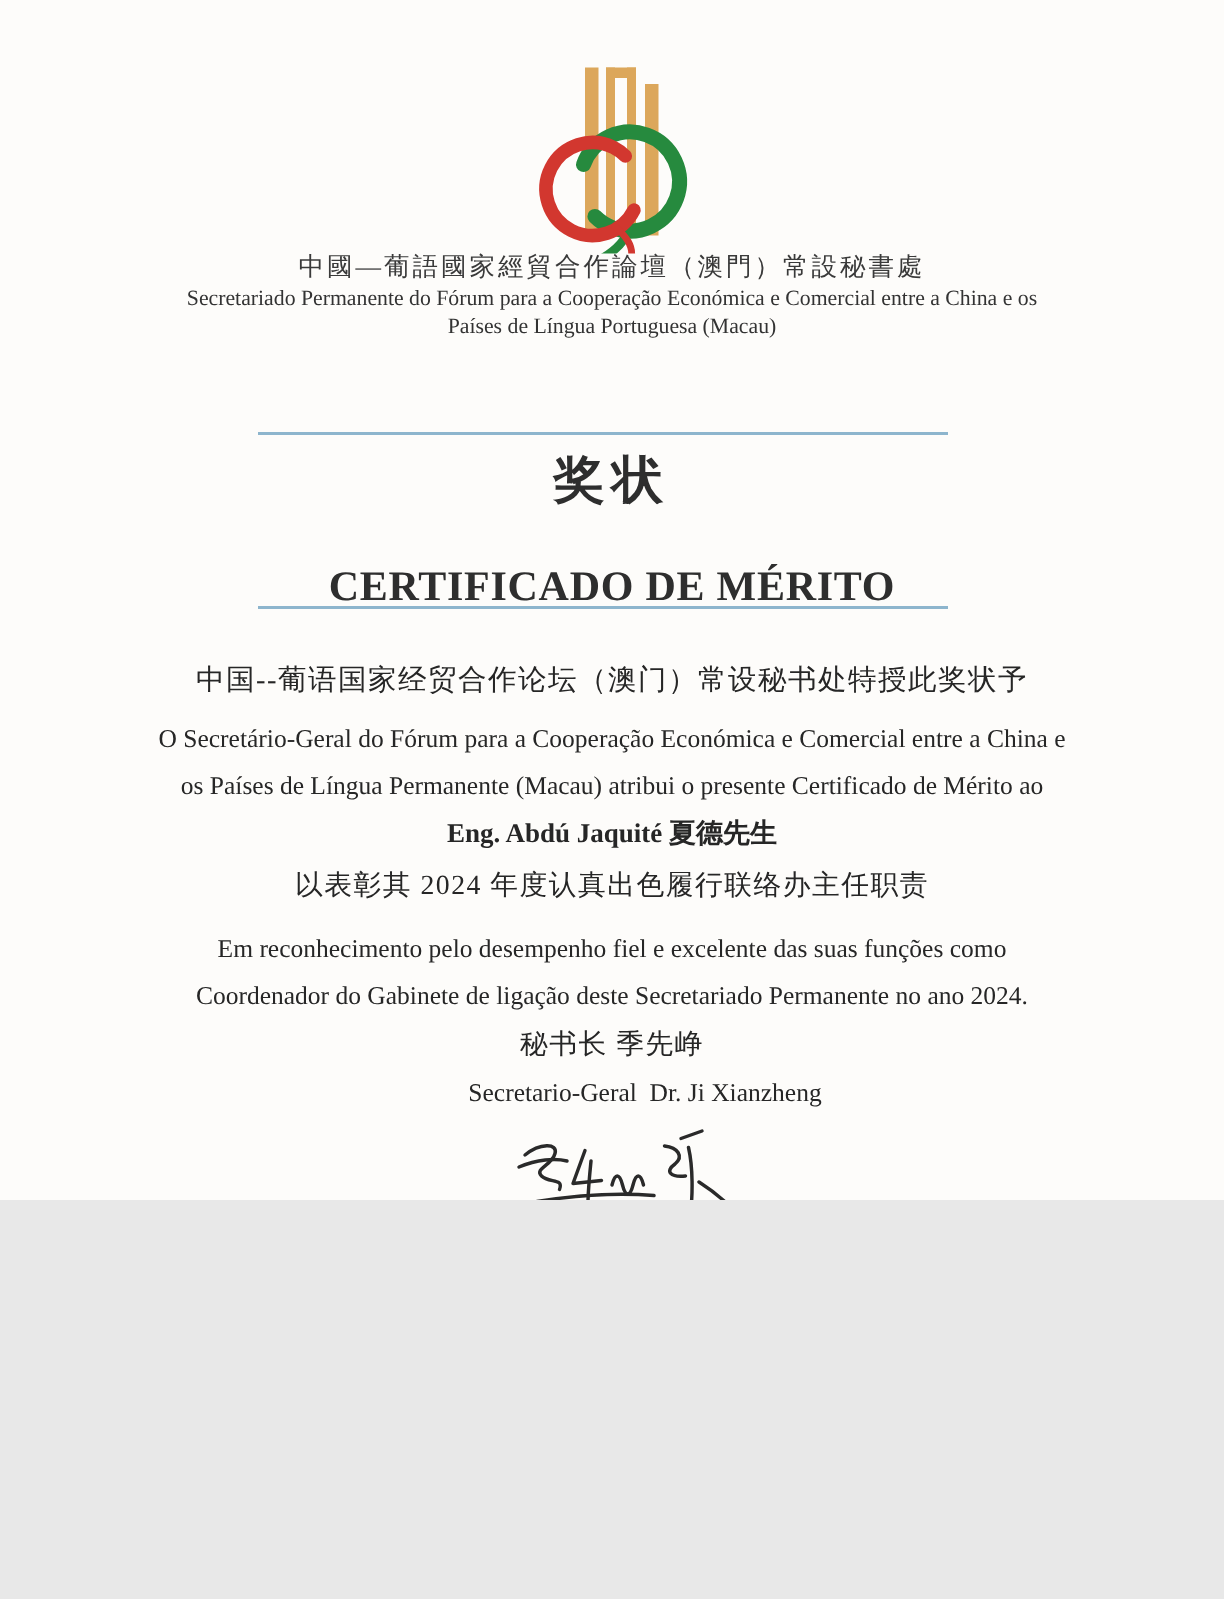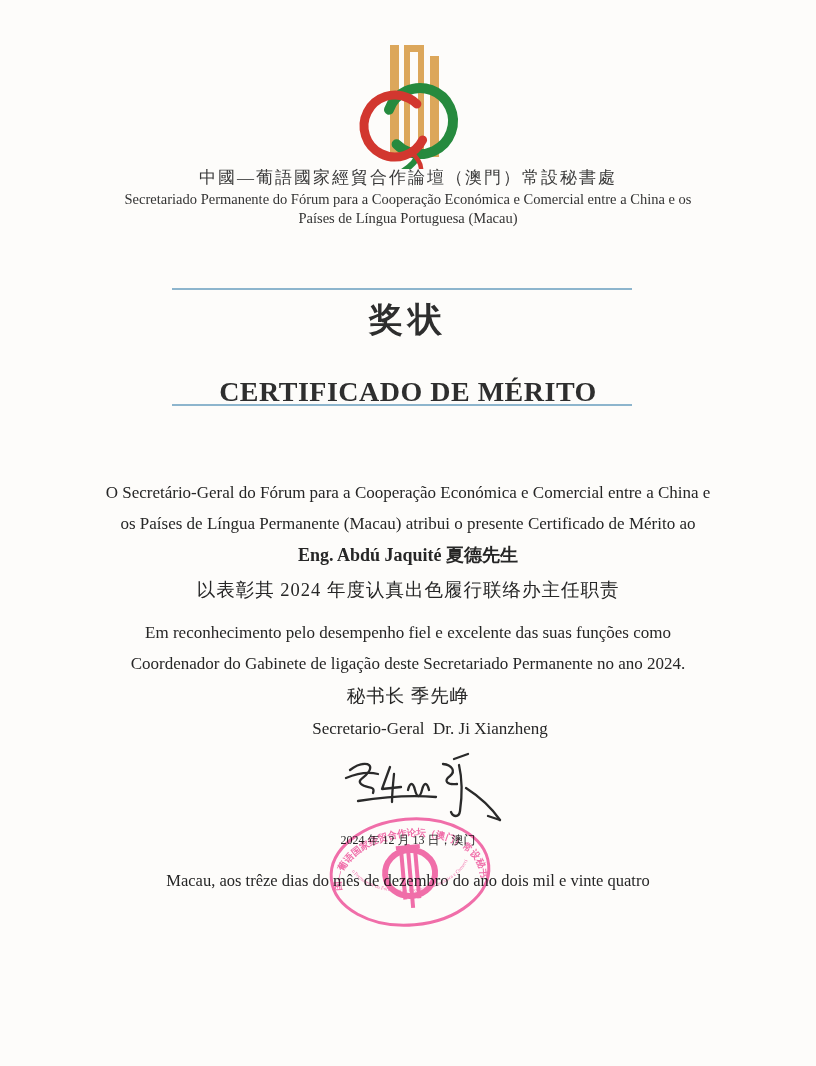--- a/index.html
+++ b/index.html
@@ -1,18 +1,18 @@
 <!DOCTYPE html>
 <html><head>
 <meta charset="utf-8">
 <style>
   html,body{margin:0;padding:0;background:#e8e8e8;}
   .page{
     position:relative;
-    width:816px;height:1066px;
+    width:816px;height:800px;
     margin:0 auto;
     background:#fdfcfa;
     font-family:"Liberation Serif", serif;
     color:#262626;
     overflow:hidden;
   }
   .abs{position:absolute;left:0;right:0;text-align:center;}
   .org-cn{top:166px;font-size:17px;letter-spacing:2px;color:#3a3a3a;}
   .org-pt{top:190px;font-size:14.5px;line-height:18.5px;color:#333;}
   .rule{position:absolute;left:172px;width:460px;height:2px;background:#8db5cd;}
@@ -67,20 +67,21 @@
   <div class="abs org-pt">
     <div>Secretariado Permanente do Fórum para a Cooperação Económica e Comercial entre a China e os</div>
     <div>Países de Língua Portuguesa (Macau)</div>
   </div>
 
   <div class="rule rule-top"></div>
   <div class="abs title-cn">奖状</div>
   <div class="abs title-pt">CERTIFICADO DE MÉRITO</div>
   <div class="rule rule-bottom"></div>
 
+  <div class="abs grant-cn">中国--葡语国家经贸合作论坛（澳门）常设秘书处特授此奖状予</div>
   <div class="abs grant-pt">
     <div>O Secretário-Geral do Fórum para a Cooperação Económica e Comercial entre a China e</div>
     <div>os Países de Língua Permanente (Macau) atribui o presente Certificado de Mérito ao</div>
   </div>
   <div class="abs recipient">Eng. Abdú Jaquité 夏德先生</div>
   <div class="abs award-cn">以表彰其 2024 年度认真出色履行联络办主任职责</div>
   <div class="abs recog-pt">
     <div>Em reconhecimento pelo desempenho fiel e excelente das suas funções como</div>
     <div>Coordenador do Gabinete de ligação deste Secretariado Permanente no ano 2024.</div>
   </div>

